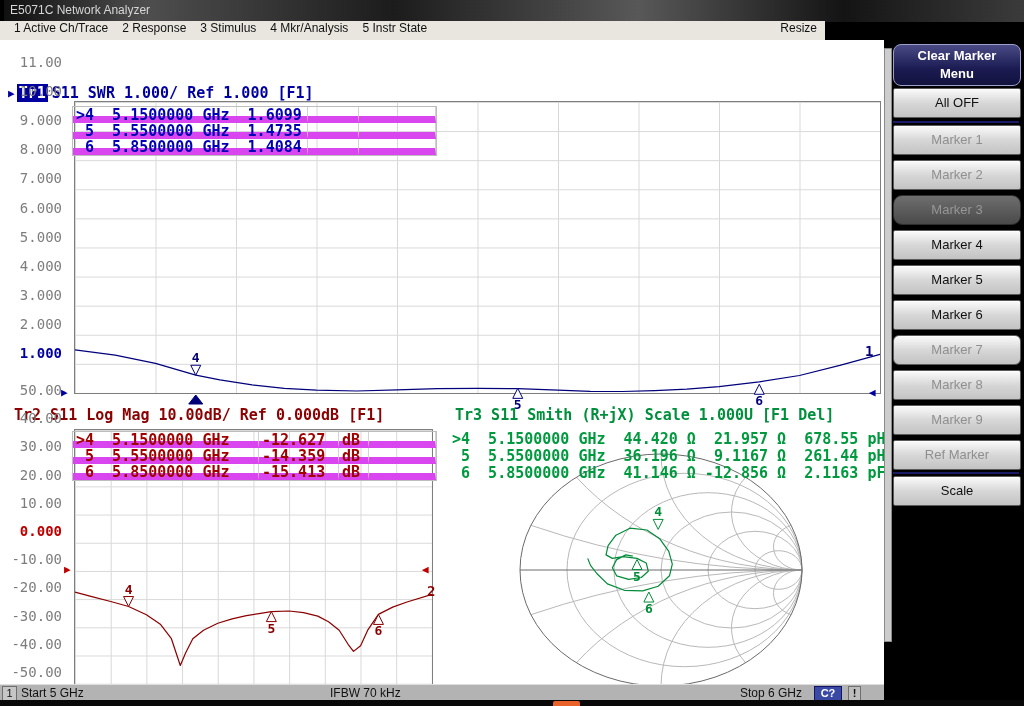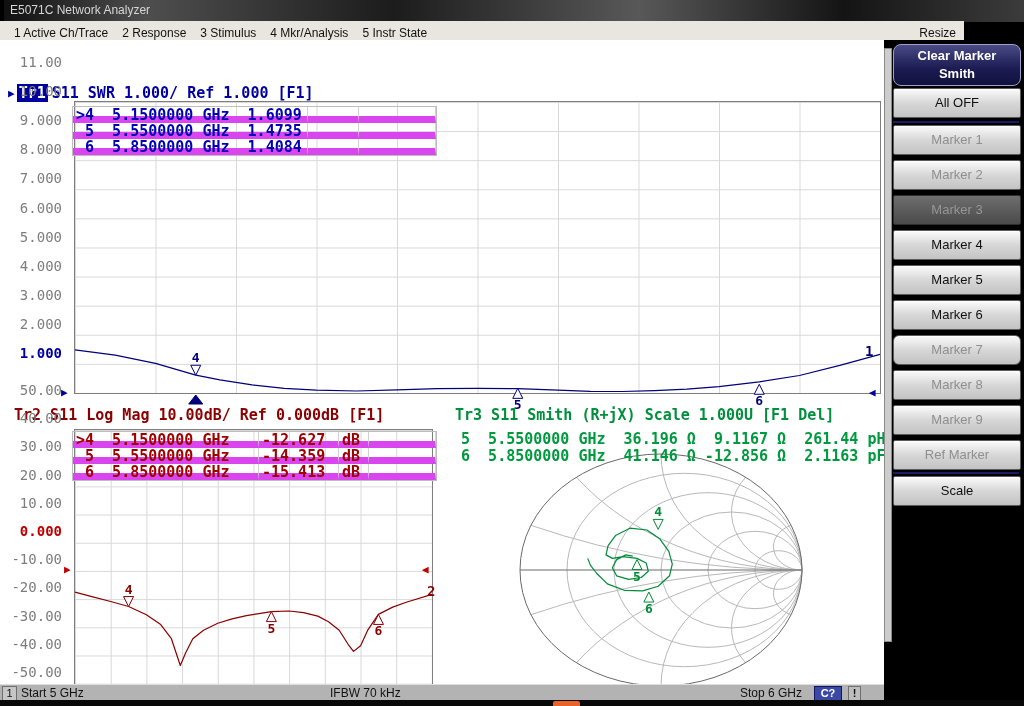--- a/index.html
+++ b/index.html
@@ -3,23 +3,23 @@
 <meta charset="utf-8">
 <style>
   html,body{margin:0;padding:0;background:#000;}
   #app{position:relative;width:1024px;height:706px;background:#000;overflow:hidden;
        font-family:"DejaVu Sans Mono",monospace;}
   
   #titlebar{position:absolute;left:4px;top:0;width:1024px;height:22px;
     background:linear-gradient(90deg,#101010,#4e4e4e 14%,#1c1c1c 38%,#585858 62%,#141414 82%,#3c3c3c);
     color:#d6d6d6;font:12px "Liberation Sans",sans-serif;line-height:21px;}
   #titlebar span{padding-left:6px;}
-  #menubar{position:absolute;left:0;top:21px;width:964px;height:19px;background:#e9e6df;
+  #menubar{position:absolute;left:0;top:21px;width:825px;height:19px;background:#e9e6df;
     border-bottom:1px solid #b0aca3;font:12px "Liberation Sans",sans-serif;color:#111;
-    display:flex;align-items:flex-end;}
+    display:flex;align-items:flex-start;}
   #menubar .mitem{margin-left:14px;}
   #menubar .resize{margin-left:auto;margin-right:8px;}
   
   #client{position:absolute;left:0;top:40px;width:884px;height:644px;background:#fff;}
   .thdr{position:absolute;font:bold 15px "DejaVu Sans Mono",monospace;white-space:pre;}
   #tr1-hdr{left:8px;top:44px;color:#0000a0;}
   #tr1-hdr .arrow{color:#0000a0;font-size:11px;vertical-align:1px;}
   #tr1-hdr .trlabel{background:#0000a0;color:#fff;padding:0 2px;margin:0 4px 0 2px;}
   #tr2-hdr{left:14px;top:366px;color:#8b0000;}
   #tr3-hdr{left:455px;top:366px;color:#008f3c;}
@@ -183,39 +183,40 @@
           <path d="M197.03,134.56 L192.03,144.56 L202.03,144.56 Z" fill="#fff" stroke="#008c38"></path>
           <text x="197.03" y="155.56" fill="#008c38" text-anchor="middle" font-family="DejaVu Sans Mono,monospace" font-size="13" font-weight="bold">5</text>
           <path d="M208.874,167.04 L203.874,177.04 L213.874,177.04 Z" fill="#fff" stroke="#008c38"></path>
           <text x="208.874" y="188.04" fill="#008c38" text-anchor="middle" font-family="DejaVu Sans Mono,monospace" font-size="13" font-weight="bold">6</text>
           <path d="M66.60000000000016,288 L59.600000000000165,297 L73.60000000000016,297 Z" fill="#008c38" stroke="#008c38"></path>
           <path d="M244.19999999999993,288 L237.19999999999993,297 L251.19999999999993,297 Z" fill="#fff" stroke="#008c38"></path>
           <path d="M377.39999999999986,288 L370.39999999999986,297 L384.39999999999986,297 Z" fill="#fff" stroke="#008c38"></path>
         </g>
     </svg>
     <div id="tr3-readout">
+        <div>&gt;4  5.1500000 GHz  44.420 Ω  21.957 Ω  678.55 pH</div>
         <div> 5  5.5500000 GHz  36.196 Ω  9.1167 Ω  261.44 pH</div>
         <div> 6  5.8500000 GHz  41.146 Ω -12.856 Ω  2.1163 pF</div>
       </div>
 
   </div>
 
   <div id="sidebar">
     <div id="sk-strip"></div>
     <div id="sk-title">
       <div>Clear Marker</div>
-      <div>Smith</div>
+      <div>Menu</div>
     </div>
     <div class="skdiv" style="top:81px;"></div>
     <div class="skdiv" style="top:432px;"></div>
     <div id="softkeys">
         <div class="skbtn enabled" style="top: 48px;">All OFF</div>
         <div class="skbtn disabled" style="top: 85px;">Marker 1</div>
         <div class="skbtn disabled" style="top: 120px;">Marker 2</div>
-        <div class="skbtn active" style="top: 155px;">Marker 3</div>
+        <div class="skbtn active" style="top: 155px; border-radius: 9px;">Marker 3</div>
         <div class="skbtn enabled" style="top: 190px;">Marker 4</div>
         <div class="skbtn enabled" style="top: 225px;">Marker 5</div>
         <div class="skbtn enabled" style="top: 260px;">Marker 6</div>
         <div class="skbtn disabled" style="top: 295px; border-radius: 6px;">Marker 7</div>
         <div class="skbtn disabled" style="top: 330px;">Marker 8</div>
         <div class="skbtn disabled" style="top: 365px;">Marker 9</div>
         <div class="skbtn disabled" style="top: 400px;">Ref Marker</div>
         <div class="skbtn enabled" style="top: 436px;">Scale</div>
       </div>
   </div>

